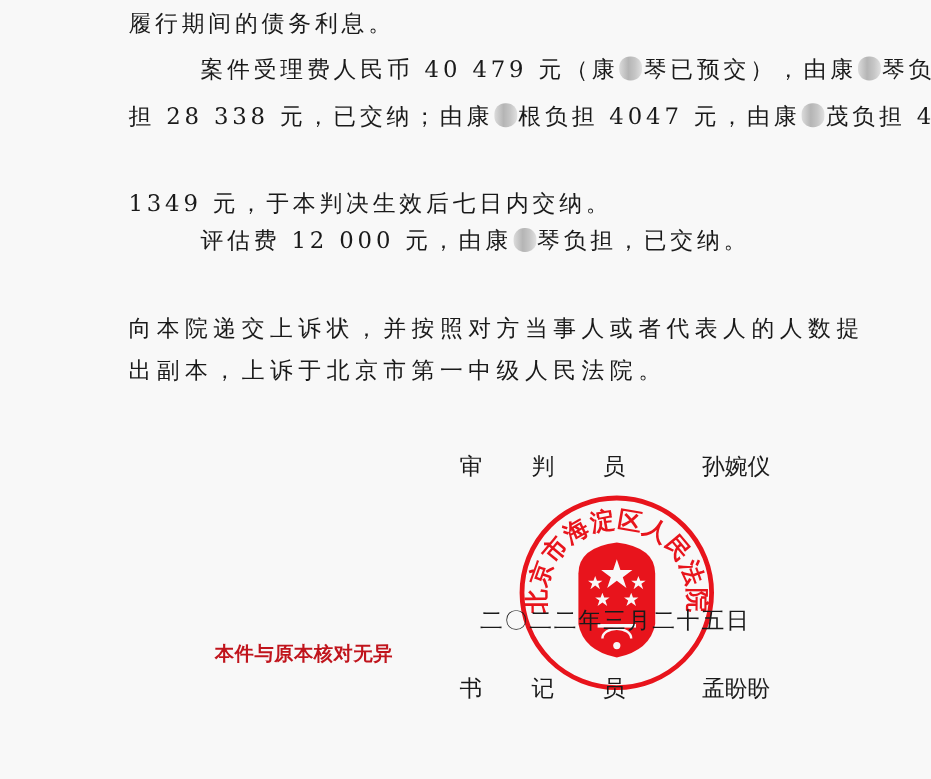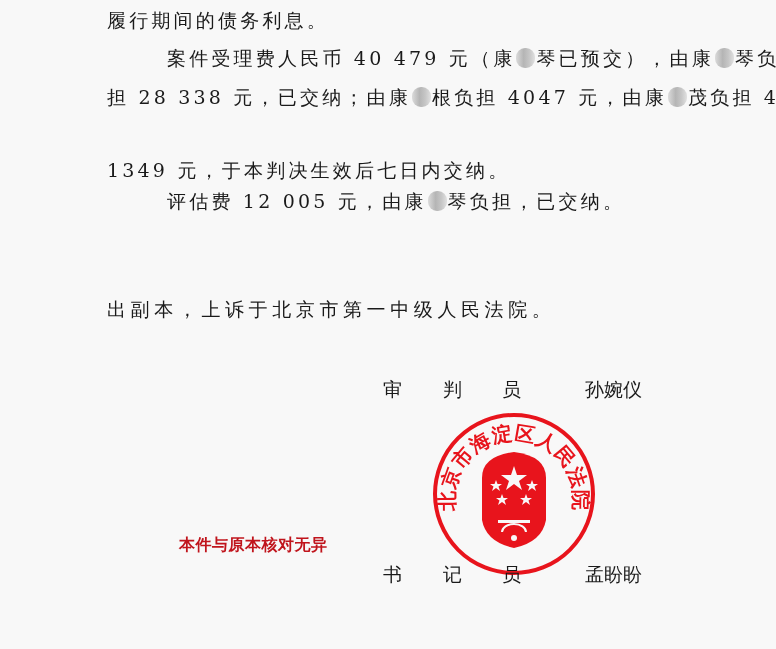--- a/index.html
+++ b/index.html
@@ -93,24 +93,27 @@
   <div class="line" style="top:85px">
     <span>担 28 338 元，已交纳；由康</span><span class="blur"></span><span>根负担 4047 元，由康</span><span class="blur"></span><span>茂负担 4047</span>
   </div>
 
 
   <div class="line" style="top:158px">
     <span>1349 元，于本判决生效后七日内交纳。</span>
   </div>
 
   <div class="line indent" style="top:189px">
-    <span>评估费 12 005 元，由康</span><span class="blur"></span><span>琴负担，已交纳。</span>
+    <span>评估费 12 000 元，由康</span><span class="blur"></span><span>琴负担，已交纳。</span>
   </div>
 
 
+  <div class="line" style="top:262px; letter-spacing:4.6px">
+    <span>向本院递交上诉状，并按照对方当事人或者代表人的人数提</span>
+  </div>
 
   <div class="line" style="top:297px; letter-spacing:4.6px">
     <span>出副本，上诉于北京市第一中级人民法院。</span>
   </div>
 
   <div class="sig-row" style="left:383px; top:377px">
     <span style="position:absolute; left:0">审</span>
     <span style="position:absolute; left:60px">判</span>
     <span style="position:absolute; left:119px">员</span>
   </div>
@@ -135,20 +138,23 @@
       <polygon points="64,68 65.5,72 70,72 66.5,74.5 68,79 64,76 60,79 61.5,74.5 58,72 62.5,72"></polygon>
       <polygon points="100,68 101.5,72 106,72 102.5,74.5 104,79 100,76 96,79 97.5,74.5 94,72 98.5,72"></polygon>
       <polygon points="70,82 71.5,86 76,86 72.5,88.5 74,93 70,90 66,93 67.5,88.5 64,86 68.5,86"></polygon>
       <polygon points="94,82 95.5,86 100,86 96.5,88.5 98,93 94,90 90,93 91.5,88.5 88,86 92.5,86"></polygon>
       <rect x="66" y="108" width="32" height="3"></rect>
       <path d="M 70 120 A 12 8 0 0 1 94 120" fill="none" stroke="#f8f8f8" stroke-width="2"></path>
       <circle cx="82" cy="126" r="3"></circle>
     </g>
   </svg>
 
+  <div class="date">
+    <span>二〇二二年三月二十五日</span>
+  </div>
 
   <div class="certify">
     <span>本件与原本核对无异</span>
   </div>
 
   <div class="sig-row" style="left:383px; top:562px">
     <span style="position:absolute; left:0">书</span>
     <span style="position:absolute; left:60px">记</span>
     <span style="position:absolute; left:119px">员</span>
   </div>

